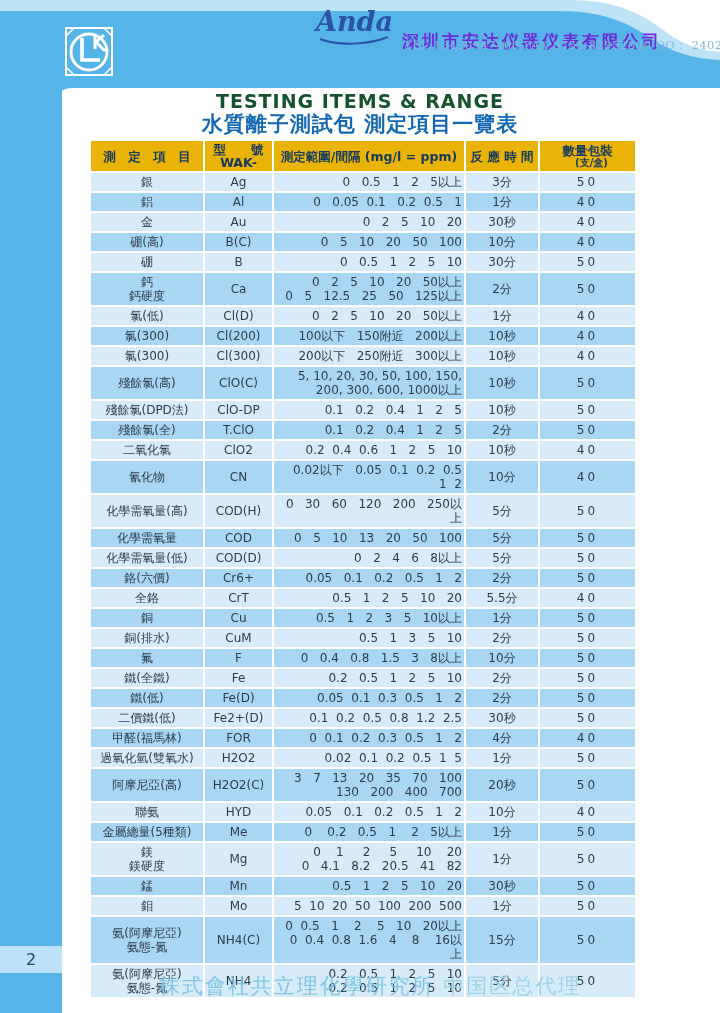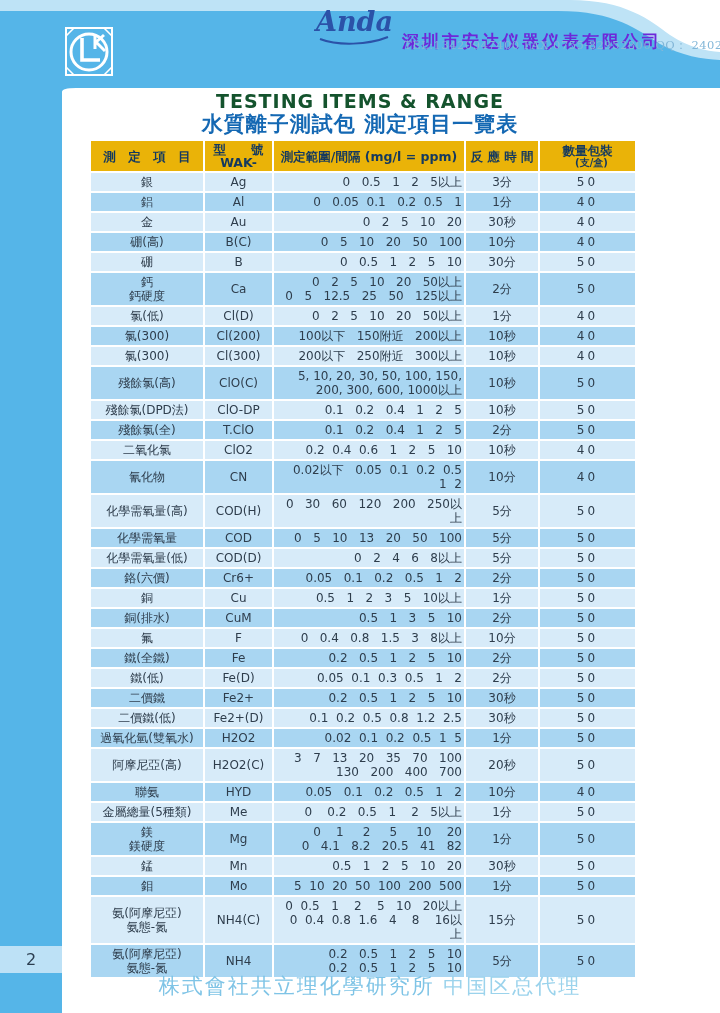--- a/index.html
+++ b/index.html
@@ -245,20 +245,27 @@
     <td class="qty">50</td>
   </tr>
         <tr>
     <td class="name">鉻(六價)</td>
     <td class="model">Cr6+</td>
     <td class="range">0.05   0.1   0.2   0.5   1   2</td>
     <td class="time">2分</td>
     <td class="qty">50</td>
   </tr>
         <tr>
+    <td class="name">全鉻</td>
+    <td class="model">CrT</td>
+    <td class="range">0.5   1   2   5   10   20</td>
+    <td class="time">5.5分</td>
+    <td class="qty">40</td>
+  </tr>
+        <tr>
     <td class="name">銅</td>
     <td class="model">Cu</td>
     <td class="range">0.5   1   2   3   5   10以上</td>
     <td class="time">1分</td>
     <td class="qty">50</td>
   </tr>
         <tr>
     <td class="name">銅(排水)</td>
     <td class="model">CuM</td>
     <td class="range">0.5   1   3   5   10</td>
@@ -280,32 +287,32 @@
     <td class="qty">50</td>
   </tr>
         <tr>
     <td class="name">鐵(低)</td>
     <td class="model">Fe(D)</td>
     <td class="range">0.05  0.1  0.3  0.5   1   2</td>
     <td class="time">2分</td>
     <td class="qty">50</td>
   </tr>
         <tr>
-    <td class="name">二價鐵</td>
-    <td class="model">Fe2+</td>
-    <td class="range">0.2   0.5   1   2   5   10</td>
-    <td class="time">30秒</td>
-    <td class="qty">50</td>
-  </tr>
-        <tr>
     <td class="name">二價鐵(低)</td>
     <td class="model">Fe2+(D)</td>
     <td class="range">0.1  0.2  0.5  0.8  1.2  2.5</td>
     <td class="time">30秒</td>
     <td class="qty">50</td>
+  </tr>
+        <tr>
+    <td class="name">甲醛(福馬林)</td>
+    <td class="model">FOR</td>
+    <td class="range">0  0.1  0.2  0.3  0.5   1   2</td>
+    <td class="time">4分</td>
+    <td class="qty">40</td>
   </tr>
         <tr>
     <td class="name">過氧化氫(雙氧水)</td>
     <td class="model">H2O2</td>
     <td class="range">0.02  0.1  0.2  0.5  1  5</td>
     <td class="time">1分</td>
     <td class="qty">50</td>
   </tr>
         <tr>
     <td class="name">阿摩尼亞(高)</td>

